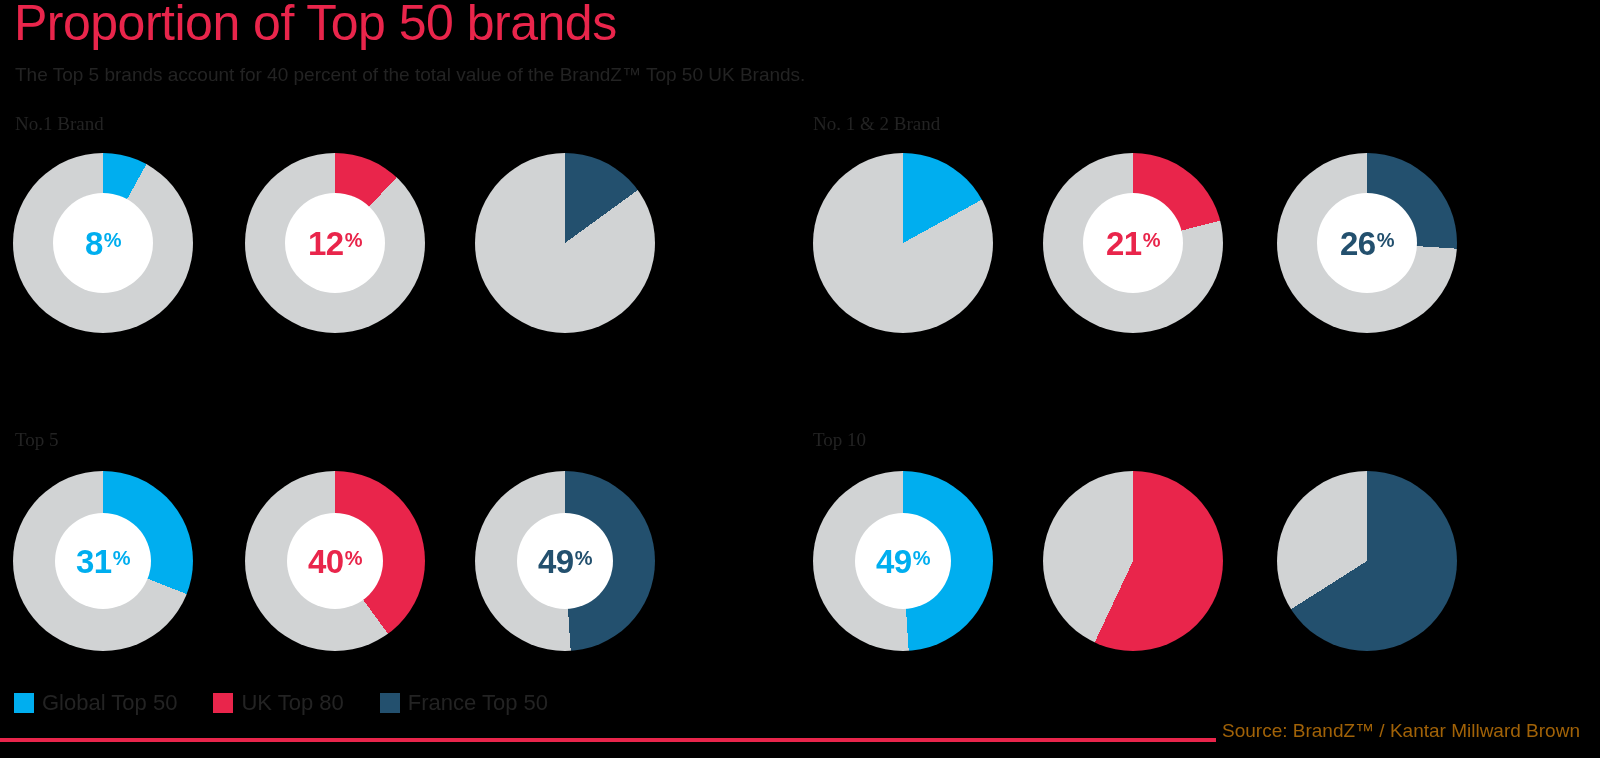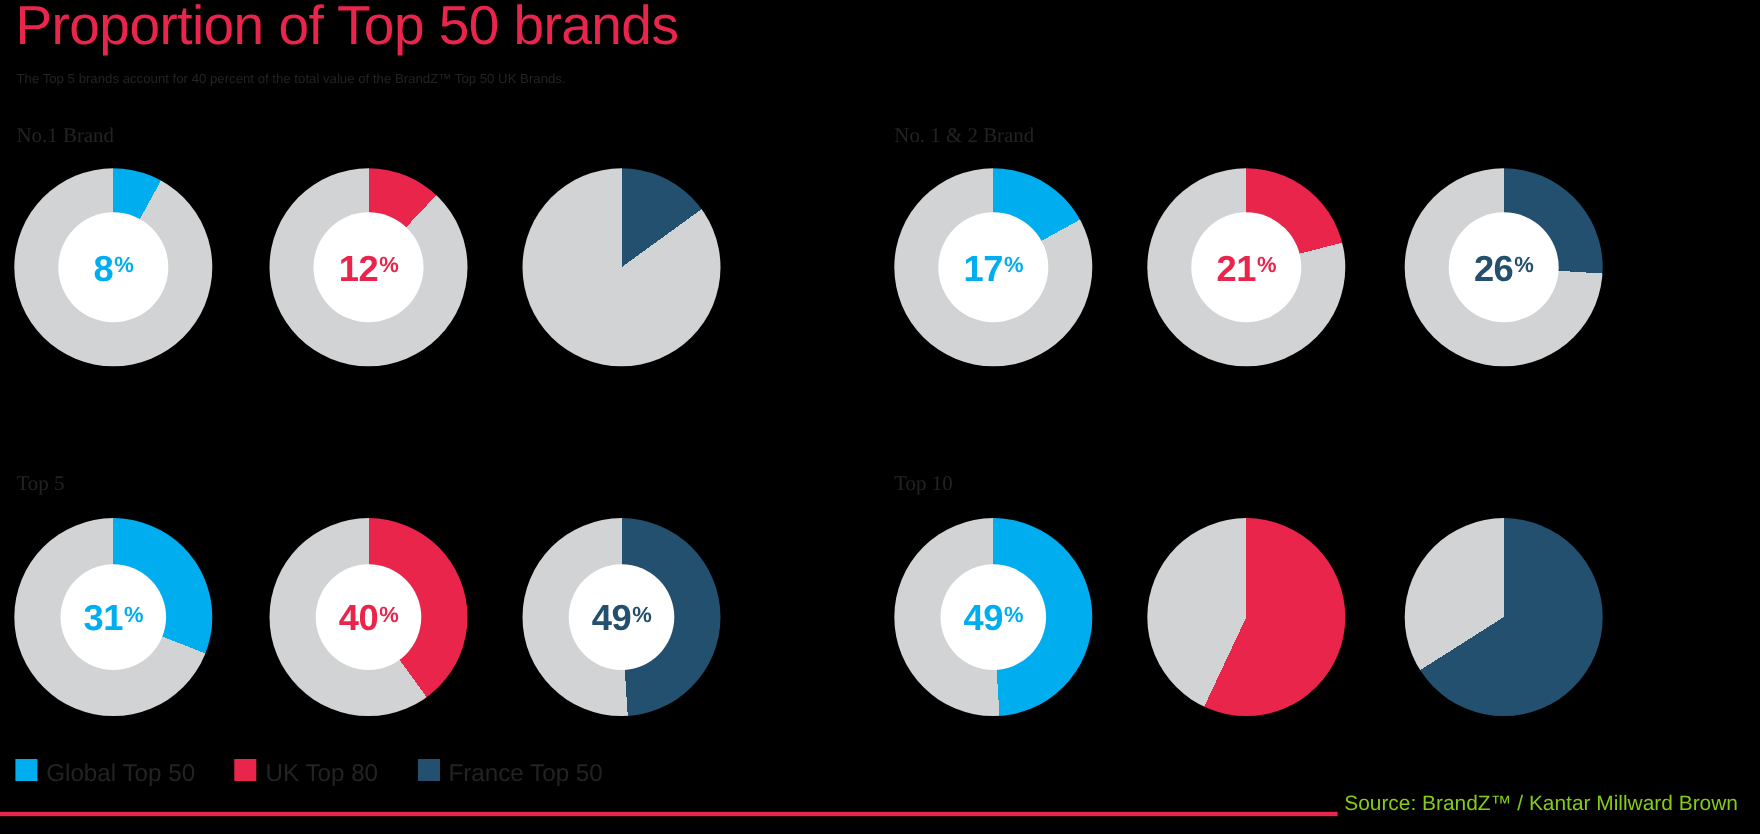--- a/index.html
+++ b/index.html
@@ -30,21 +30,21 @@
     font-size: 50px;
     font-weight: 300;
     letter-spacing: -0.5px;
     color: #E9254B;
     white-space: nowrap;
   }
   .subtitle {
     position: absolute;
     left: 15px;
     top: 64px;
-    font-size: 12px;
+    font-size: 19px;
     font-weight: 400;
     color: #232323;
     white-space: nowrap;
   }
 
   
   .section-label {
     position: absolute;
     font-size: 19px;
     font-weight: 400;
@@ -104,20 +104,21 @@
   .legend {
     position: absolute;
     left: 14px;
     top: 690px;
     display: flex;
     align-items: center;
     gap: 0px;
   }
   .legend-item {
     display: flex;
+    align-items: center;
     margin-right: 36px;
   }
   .swatch {
     width: 20px;
     height: 20px;
     margin-right: 8px;
     flex: 0 0 auto;
   }
   .legend-label {
     font-size: 22px;
@@ -134,21 +135,21 @@
     width: 1216px;
     height: 4px;
     background: #E9254B;
   }
   .source {
     position: absolute;
     left: 1222px;
     top: 720px;
     font-size: 19px;
     font-weight: 400;
-    color: #84cc16;
+    color: #a16207;
     white-space: nowrap;
   }
 </style>
 </head>
 <body>
 
 <div class="page">
 
   <div class="title">Proportion of Top 50 brands</div>
   <div class="subtitle">The Top 5 brands account for 40 percent of the total value of the BrandZ™ Top 50 UK Brands.</div>
@@ -169,23 +170,20 @@
         <div class="ring" style="background: conic-gradient(rgb(233, 37, 75) 0deg, rgb(233, 37, 75) 43.2deg, rgb(209, 211, 212) 43.2deg, rgb(209, 211, 212) 360deg);"></div>
         <div class="hole">
           <div class="pct" style="color: rgb(233, 37, 75);"><span>12</span><span class="sym">%</span></div>
         </div>
       </div>
       <div class="donut row1" style="left: 475px; top: 153px;">
         <div class="ring" style="background: conic-gradient(rgb(35, 80, 110) 0deg, rgb(35, 80, 110) 54deg, rgb(209, 211, 212) 54deg, rgb(209, 211, 212) 360deg);"></div>
       </div>
       <div class="donut row1" style="left: 813px; top: 153px;">
         <div class="ring" style="background: conic-gradient(rgb(0, 174, 239) 0deg, rgb(0, 174, 239) 61.2deg, rgb(209, 211, 212) 61.2deg, rgb(209, 211, 212) 360deg);"></div>
-        <div class="hole">
-          <div class="pct" style="color: rgb(0, 174, 239);"><span>17</span><span class="sym">%</span></div>
-        </div>
       </div>
       <div class="donut row1" style="left: 1043px; top: 153px;">
         <div class="ring" style="background: conic-gradient(rgb(233, 37, 75) 0deg, rgb(233, 37, 75) 75.6deg, rgb(209, 211, 212) 75.6deg, rgb(209, 211, 212) 360deg);"></div>
         <div class="hole">
           <div class="pct" style="color: rgb(233, 37, 75);"><span>21</span><span class="sym">%</span></div>
         </div>
       </div>
       <div class="donut row1" style="left: 1277px; top: 153px;">
         <div class="ring" style="background: conic-gradient(rgb(35, 80, 110) 0deg, rgb(35, 80, 110) 93.6deg, rgb(209, 211, 212) 93.6deg, rgb(209, 211, 212) 360deg);"></div>
         <div class="hole">

